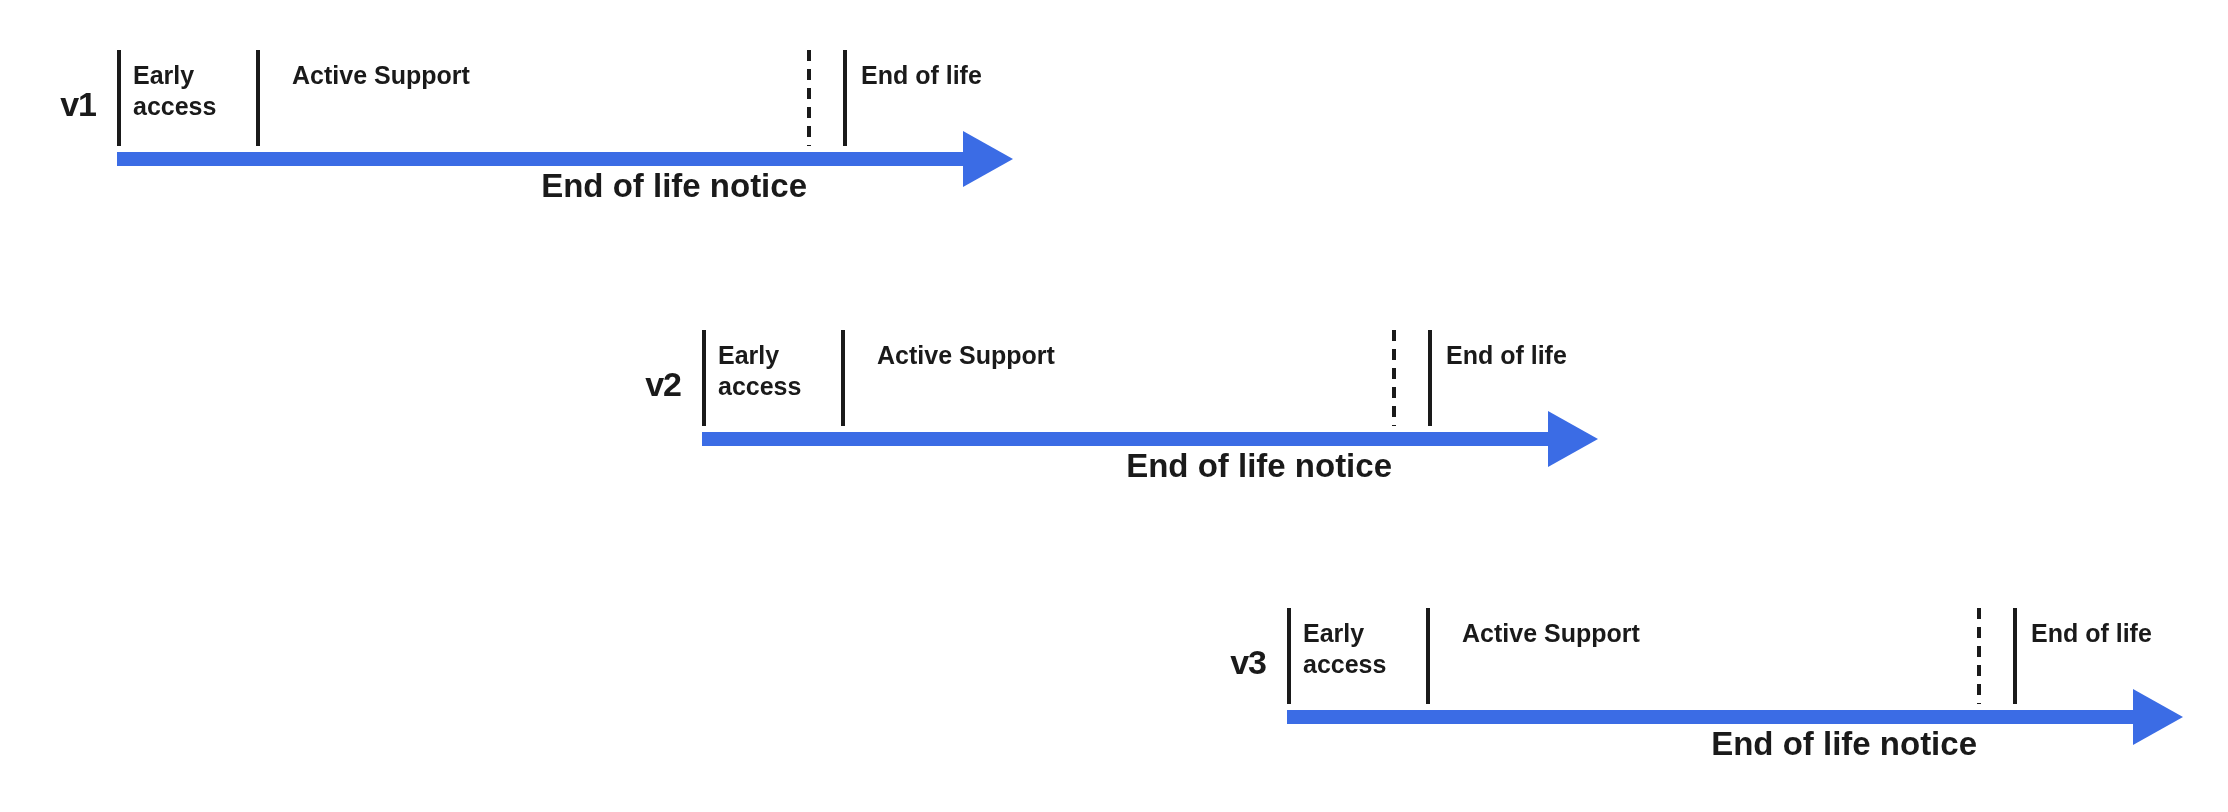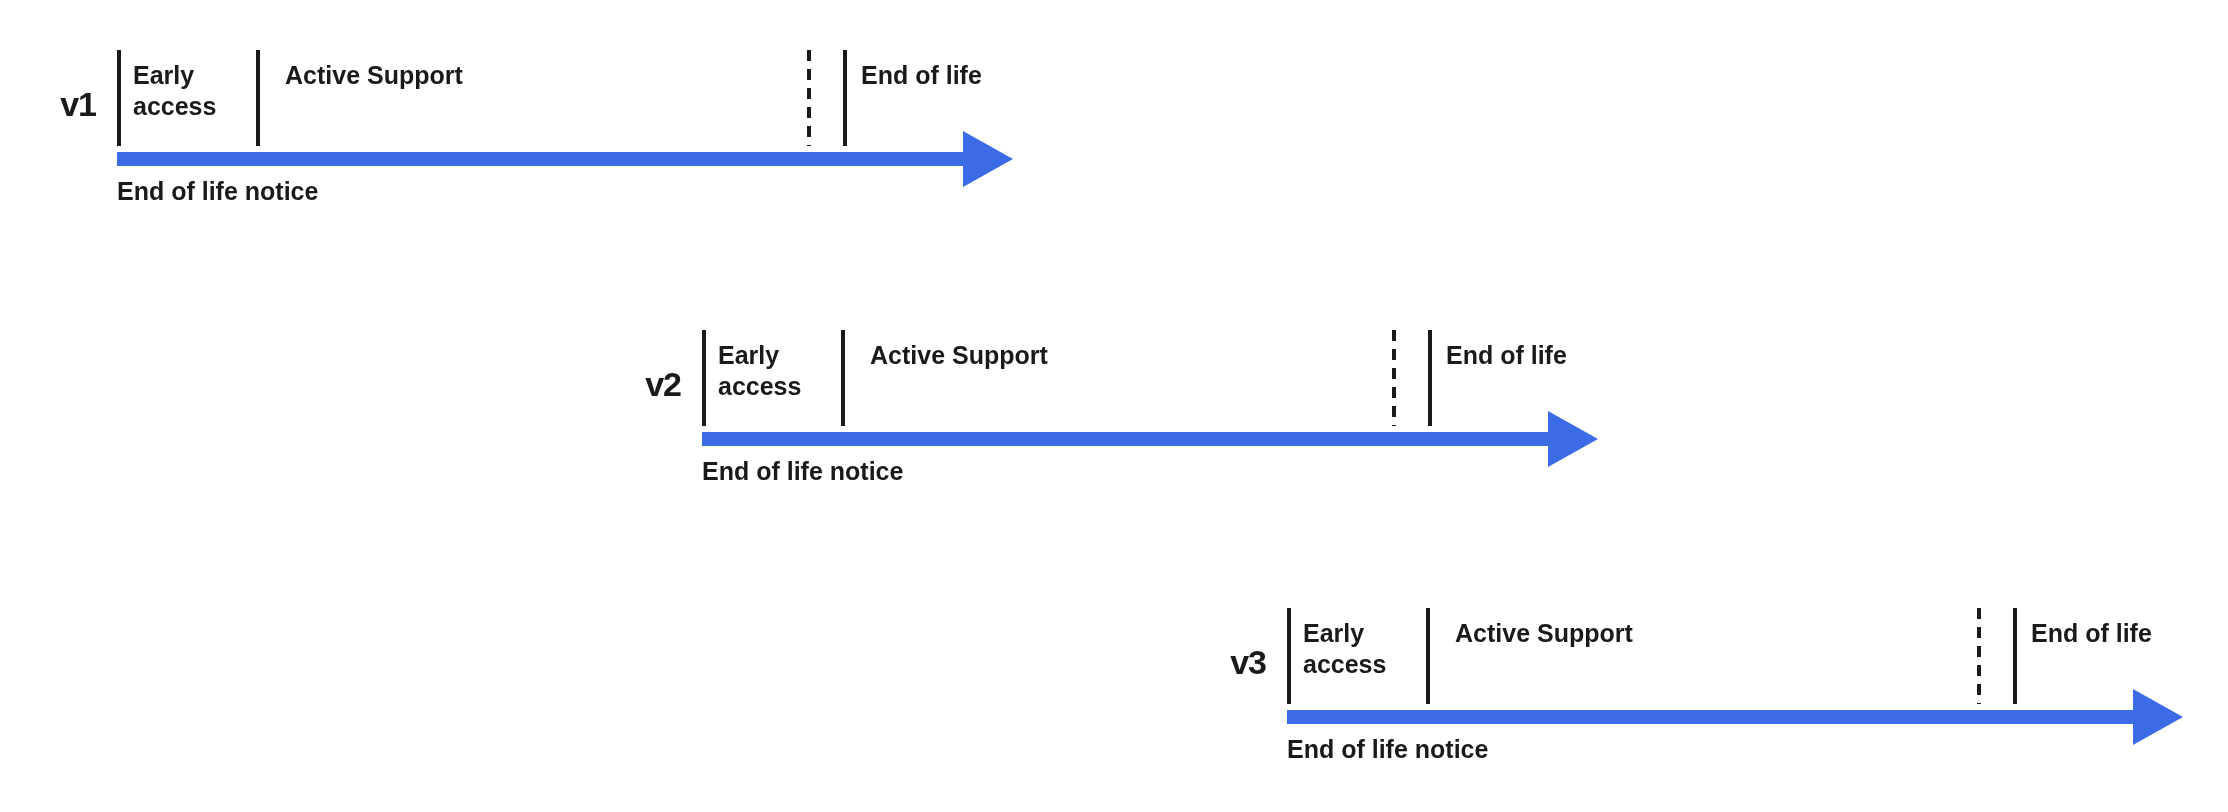--- a/index.html
+++ b/index.html
@@ -67,21 +67,21 @@
     position: absolute;
     top: -2px;
     font-size: 25px;
     font-weight: 700;
     line-height: 1.22;
     color: var(--text);
     white-space: nowrap;
     margin-top: 12px;
   }
   .lbl-early  { left: 16px; white-space: normal; width: 112px; }
-  .lbl-active { left: 168px; }
+  .lbl-active { left: 175px; }
   .lbl-eol    { left: 744px; }
 
   .arrow-shaft {
     position: absolute;
     left: 0;
     top: 102px;
     width: 852px;
     height: 14px;
     background: var(--accent);
   }
@@ -91,23 +91,24 @@
     top: 81px;
     width: 0;
     height: 0;
     border-top: 28px solid transparent;
     border-bottom: 28px solid transparent;
     border-left: 50px solid var(--accent);
   }
   .notice {
     position: absolute;
     left: 0;
-    top: 127px;
+    top: 117px;
     width: 690px;
-    font-size: 25px;
+    text-align: right;
+    font-size: 33px;
     font-weight: 700;
     color: var(--text);
   }
 </style>
 </head>
 <body>
 
 <div class="canvas">
 
   <div class="timeline" id="t1">

